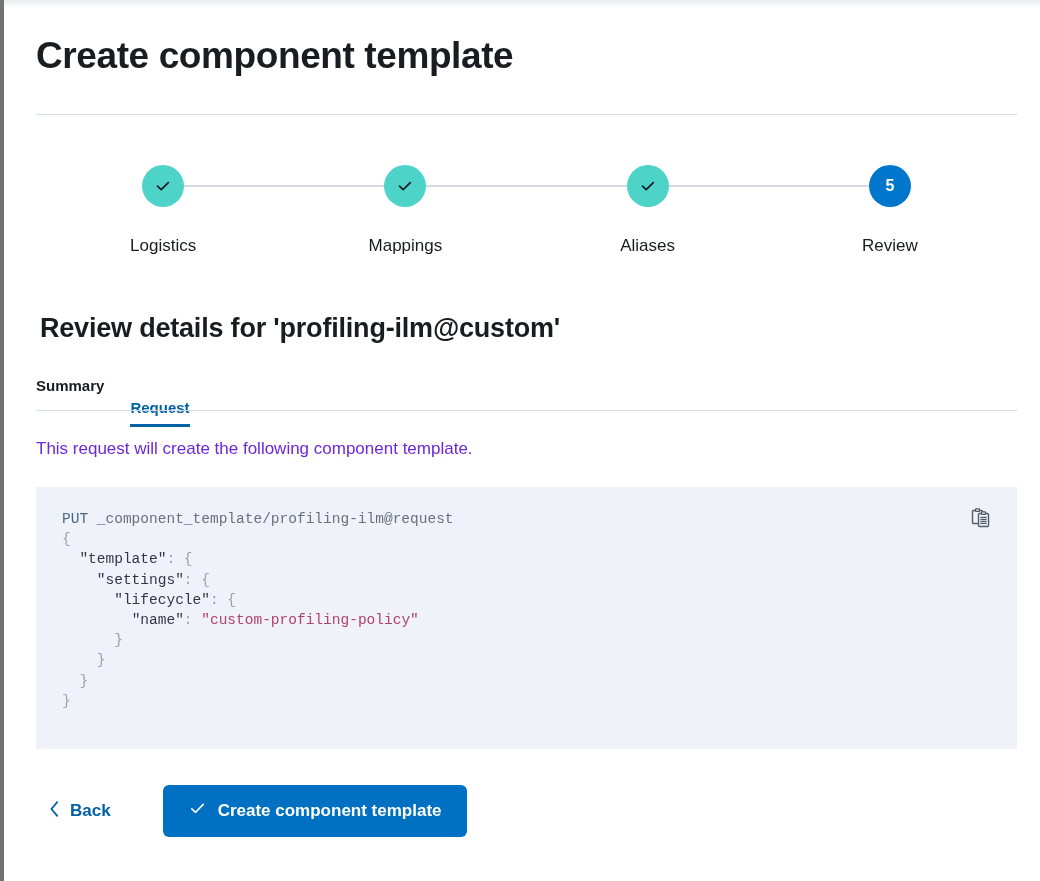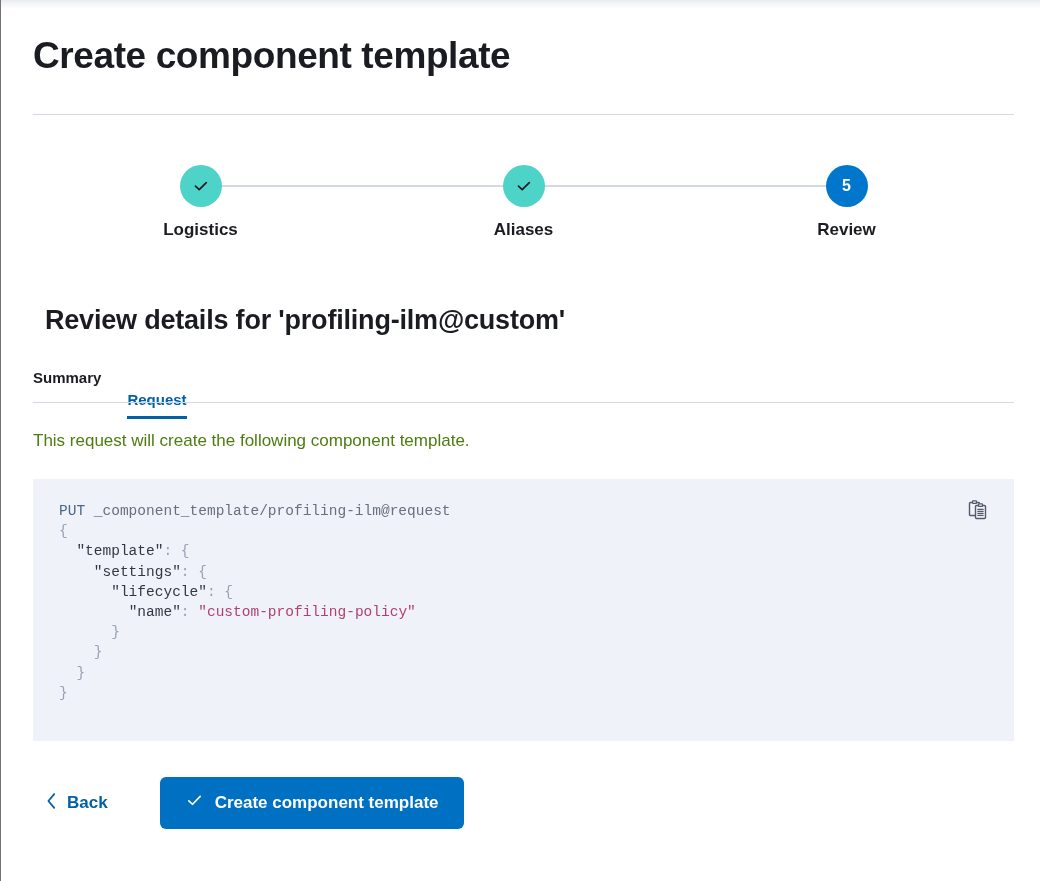--- a/index.html
+++ b/index.html
@@ -13,21 +13,21 @@
     background: #ffffff;
     font-family: "Liberation Sans", sans-serif;
     -webkit-font-smoothing: antialiased;
   }
 
   .page {
     position: relative;
     width: 1040px;
     height: 881px;
     background: #ffffff;
-    border-left: 1px solid #737373;
+    border-left: 4px solid #737373;
     overflow: hidden;
   }
 
   
   .top-shade {
     position: absolute;
     top: 0; left: 0; right: 0;
     height: 9px;
     background: linear-gradient(to bottom, #e9eaee 0%, #f3f4f7 35%, #ffffff 100%);
     pointer-events: none;
@@ -86,40 +86,40 @@
     background: #0077cc;
   }
   .step .bubble .num {
     color: #ffffff;
     font-size: 16px;
     font-weight: 600;
     line-height: 1;
   }
   .step .bubble svg { display: block; }
   .step .caption {
-    margin-top: 13px;
+    margin-top: 29px;
     font-size: 17px;
-    font-weight: 700;
+    font-weight: 400;
     color: #1a1c21;
     white-space: nowrap;
   }
   
   .step .line {
     position: absolute;
     top: 20px;
     height: 2px;
     background: #d3dae6;
     z-index: 1;
   }
   .step .line.right { left: 50%; right: -50%; }
   .step:last-child .line.right { display: none; }
 
   
   .section-title {
-    margin: 12px;
+    margin: 4px;
     padding-top: 50px;
     font-size: 27px;
     line-height: 36px;
     font-weight: 700;
     letter-spacing: -0.2px;
     color: #1a1c21;
   }
 
   
   .tabs {
@@ -162,21 +162,21 @@
     background: #0061a6;
     z-index: 2;
   }
 
   
   .desc {
     margin: 0;
     padding-top: 26px;
     font-size: 17px;
     line-height: 24px;
-    color: #4d7c0f;
+    color: #6d28d9;
   }
 
   
   .code-wrap {
     position: relative;
     margin-top: 26px;
     width: 981px;
     background: #f0f2fa;
     padding: 22px 24px 22px 24px;
     min-height: 262px;
@@ -266,20 +266,31 @@
           <span>
             <svg width="20" height="20" viewBox="0 0 20 20" fill="none" aria-hidden="true">
               <path d="M4.5 10.2 L8.2 13.6 L15.3 6.6" stroke="#1a1c21" stroke-width="1.7" stroke-linecap="round" stroke-linejoin="round"></path>
             </svg>
           </span>
         </div>
         <div class="caption">Logistics</div>
       </div>
 
 
+      <div class="step">
+        <div class="line right"></div>
+        <div class="bubble">
+          <span>
+            <svg width="20" height="20" viewBox="0 0 20 20" fill="none" aria-hidden="true">
+              <path d="M4.5 10.2 L8.2 13.6 L15.3 6.6" stroke="#1a1c21" stroke-width="1.7" stroke-linecap="round" stroke-linejoin="round"></path>
+            </svg>
+          </span>
+        </div>
+        <div class="caption">Mappings</div>
+      </div>
 
       <div class="step">
         <div class="line right"></div>
         <div class="bubble">
           <span>
             <svg width="20" height="20" viewBox="0 0 20 20" fill="none" aria-hidden="true">
               <path d="M4.5 10.2 L8.2 13.6 L15.3 6.6" stroke="#1a1c21" stroke-width="1.7" stroke-linecap="round" stroke-linejoin="round"></path>
             </svg>
           </span>
         </div>

